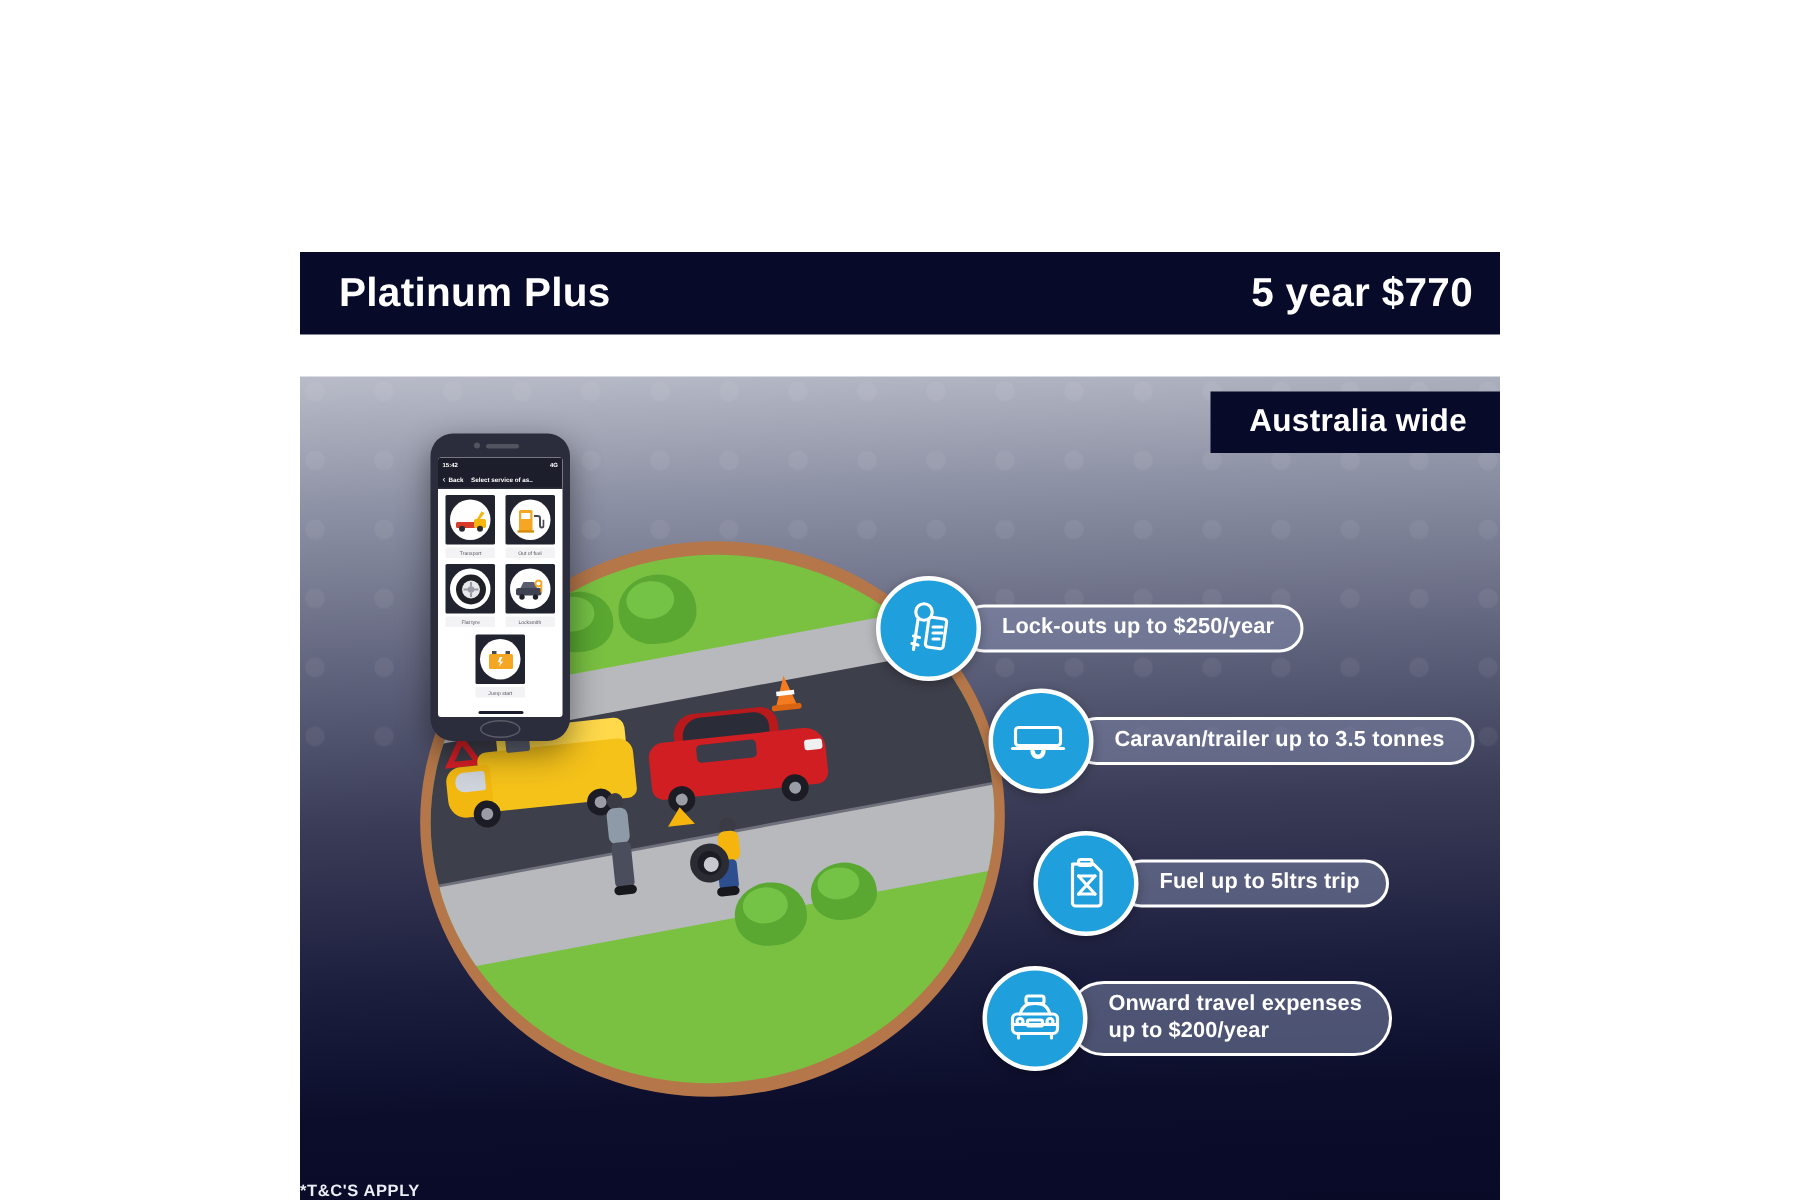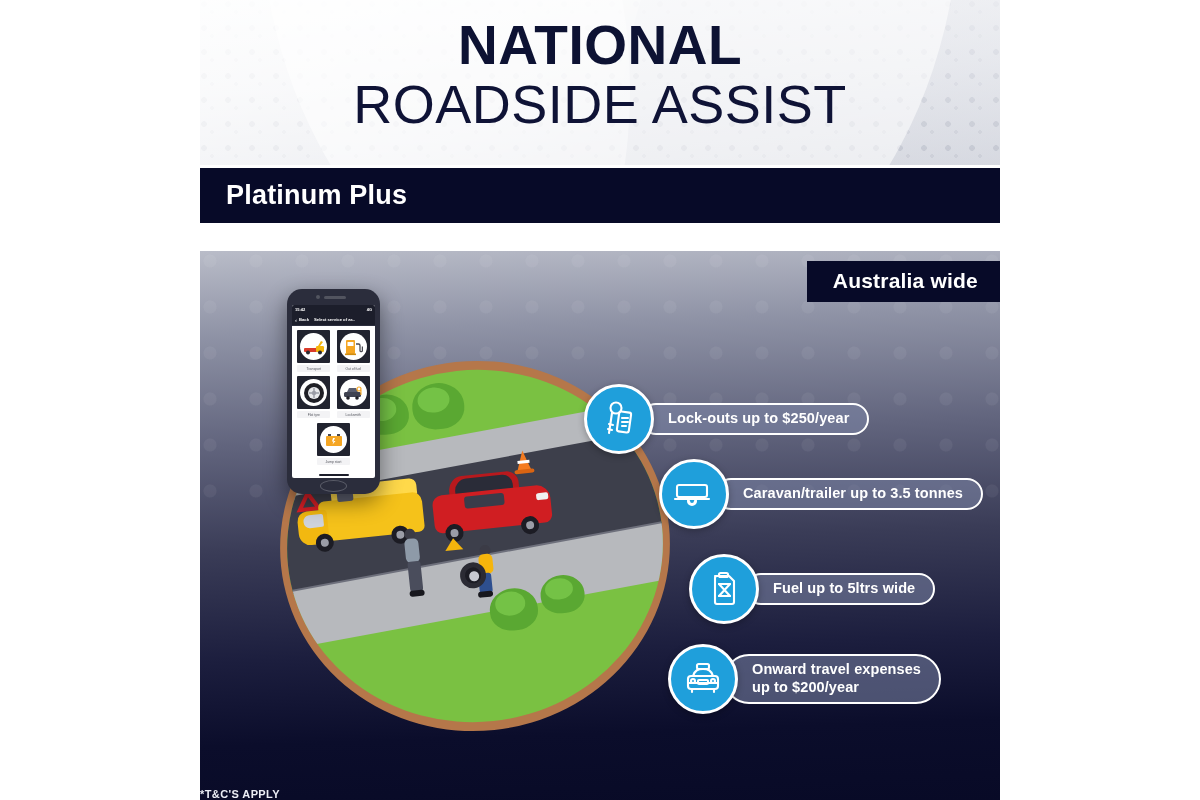--- a/index.html
+++ b/index.html
@@ -269,33 +269,24 @@
     position: absolute; left: 0; right: 0; bottom: 28px;
     text-align: left; color: #eceef5;
     font-size: 11px; font-weight: 700; letter-spacing: 0.4px;
   }
 </style>
 </head>
 <body>
 
 <div id="poster">
 
-  <div class="header">
-    <div class="swoosh-b"></div>
-    <div class="halftone"></div>
-    <div class="swoosh-a"></div>
-    <div class="swoosh-c"></div>
-    <div class="title-wrap">
-      <div class="title-1">NATIONAL</div>
-      <div class="title-2">ROADSIDE ASSIST</div>
-    </div>
-  </div>
 
   <div class="plan-bar">
     <div class="plan-name">Platinum Plus</div>
+    <div class="plan-price">5 year $770</div>
   </div>
 
   <div class="body-area">
     <div class="body-dots"></div>
 
     <div class="badge-au">Australia wide</div>
 
     <div class="island">
       <div class="island-inner">
         <div class="sidewalk-top"></div>
@@ -492,24 +483,24 @@
 
     <div class="feature" style="left:489px;top:303px;">
       <div class="f-circle">
         <svg width="30" height="38" viewBox="0 0 30 38" fill="none" stroke="#ffffff" stroke-width="2.1" stroke-linecap="round" stroke-linejoin="round">
           <path d="M6 6 h14 l5 5 v21 a2 2 0 0 1 -2 2 h-15 a2 2 0 0 1 -2 -2 v-24 a2 2 0 0 1 2 -2 z"></path>
           <rect x="10" y="3" width="9" height="4" rx="1.5"></rect>
           <path d="M10 14 l11 12 M21 14 l-11 12"></path>
           <path d="M10 14 h11 M10 26 h11"></path>
         </svg>
       </div>
-      <div class="f-pill">Fuel up to 5ltrs wide</div>
+      <div class="f-pill">Fuel up to 5ltrs trip</div>
     </div>
 
-    <div class="feature" style="left:468px;top:393px;">
+    <div class="feature" style="left:455px;top:393px;">
       <div class="f-circle">
         <svg width="42" height="34" viewBox="0 0 42 34" fill="none" stroke="#ffffff" stroke-width="2.1" stroke-linecap="round" stroke-linejoin="round">
           <rect x="15" y="2" width="12" height="5" rx="1.5"></rect>
           <path d="M11 14 C13 8, 16 7, 21 7 C26 7, 29 8, 31 14"></path>
           <rect x="6" y="14" width="30" height="13" rx="3"></rect>
           <path d="M6 21 h30"></path>
           <rect x="16" y="18" width="10" height="4" rx="1"></rect>
           <circle cx="11" cy="19" r="2"></circle>
           <circle cx="31" cy="19" r="2"></circle>
           <path d="M10 27 v3 M32 27 v3"></path>

